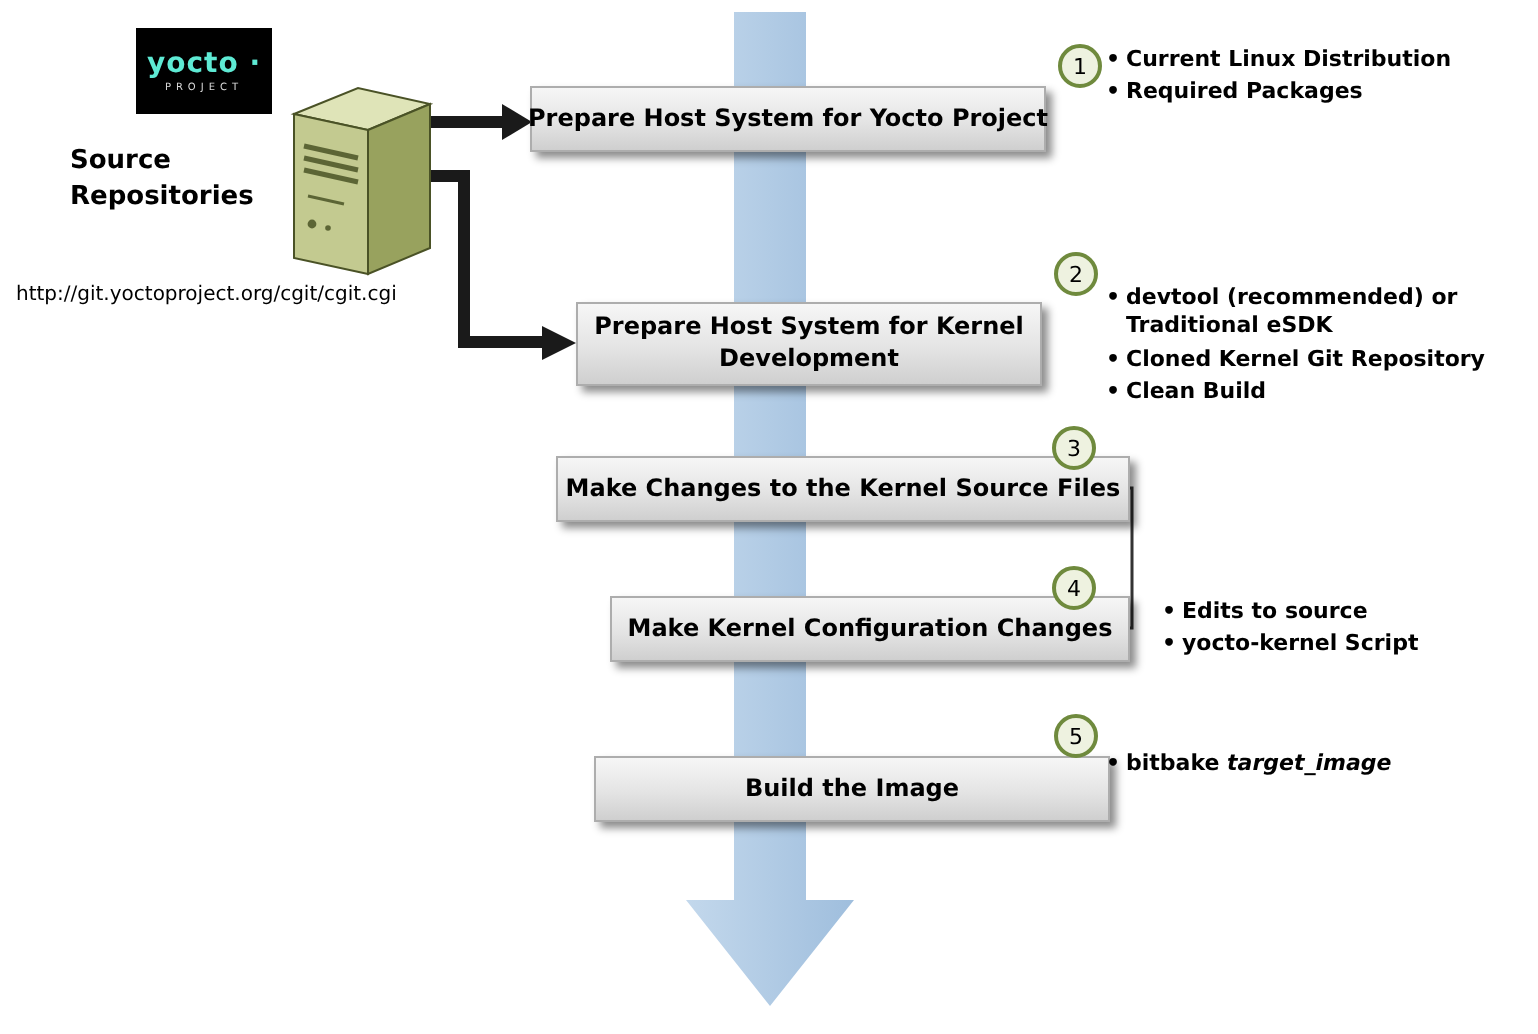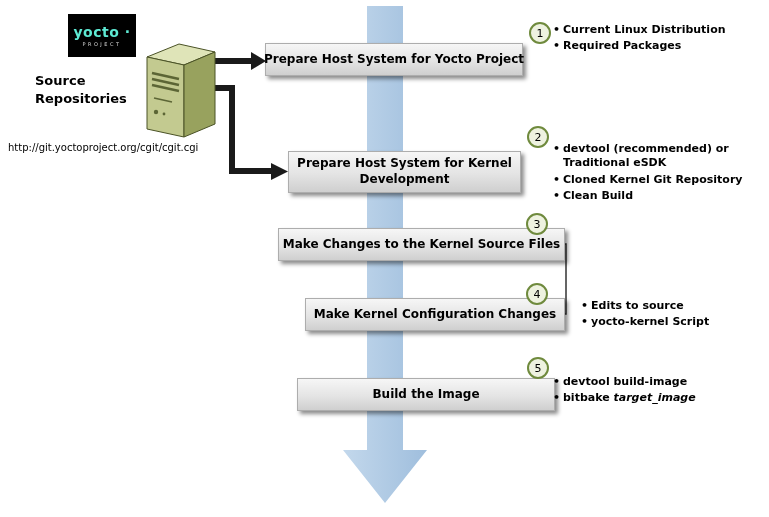--- a/index.html
+++ b/index.html
@@ -142,17 +142,16 @@
   <li>Cloned Kernel Git Repository</li>
   <li>Clean Build</li>
 </ul>
 
 <ul class="bullets" style="left:579px;top:258px;width:160px;margin-top:41px;">
   <li>Edits to source</li>
   <li>yocto-kernel Script</li>
 </ul>
 
 <ul class="bullets" style="left:551px;top:375px;width:200px;">
-  <li>devtool build-image</li>
   <li>
     <span>bitbake </span><i>target_image</i>
   </li>
 </ul>
 
 </body></html>

